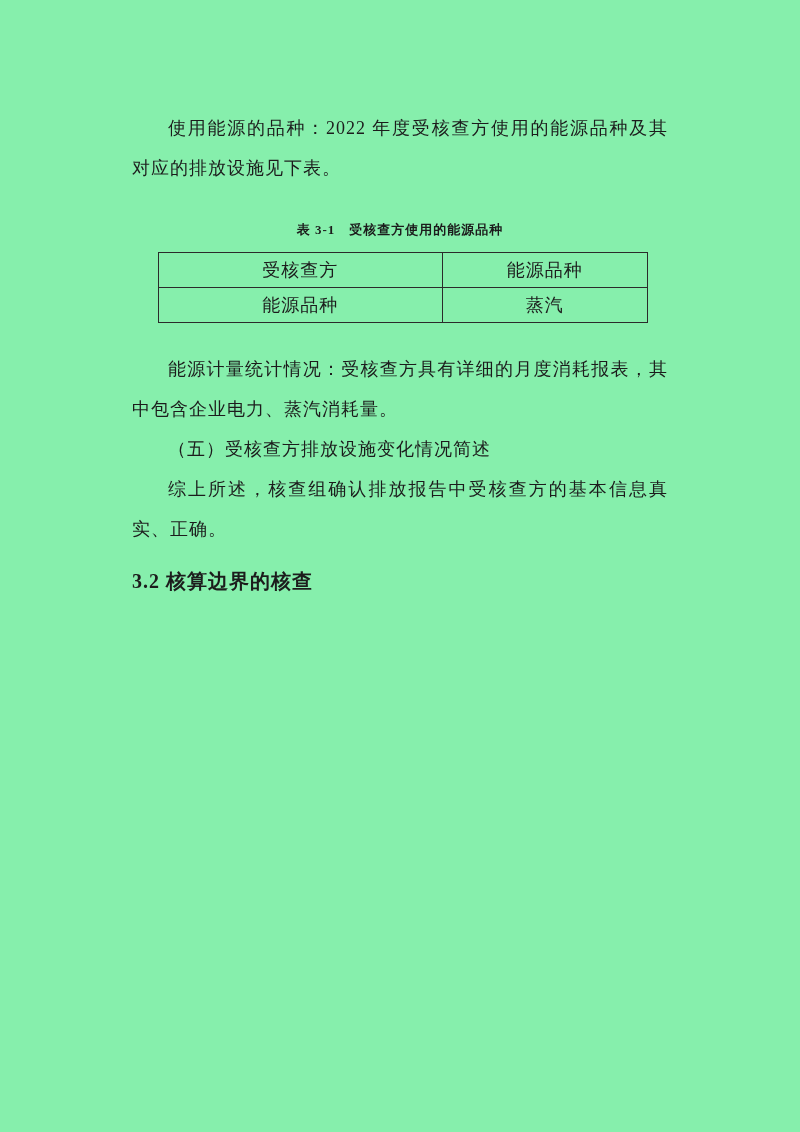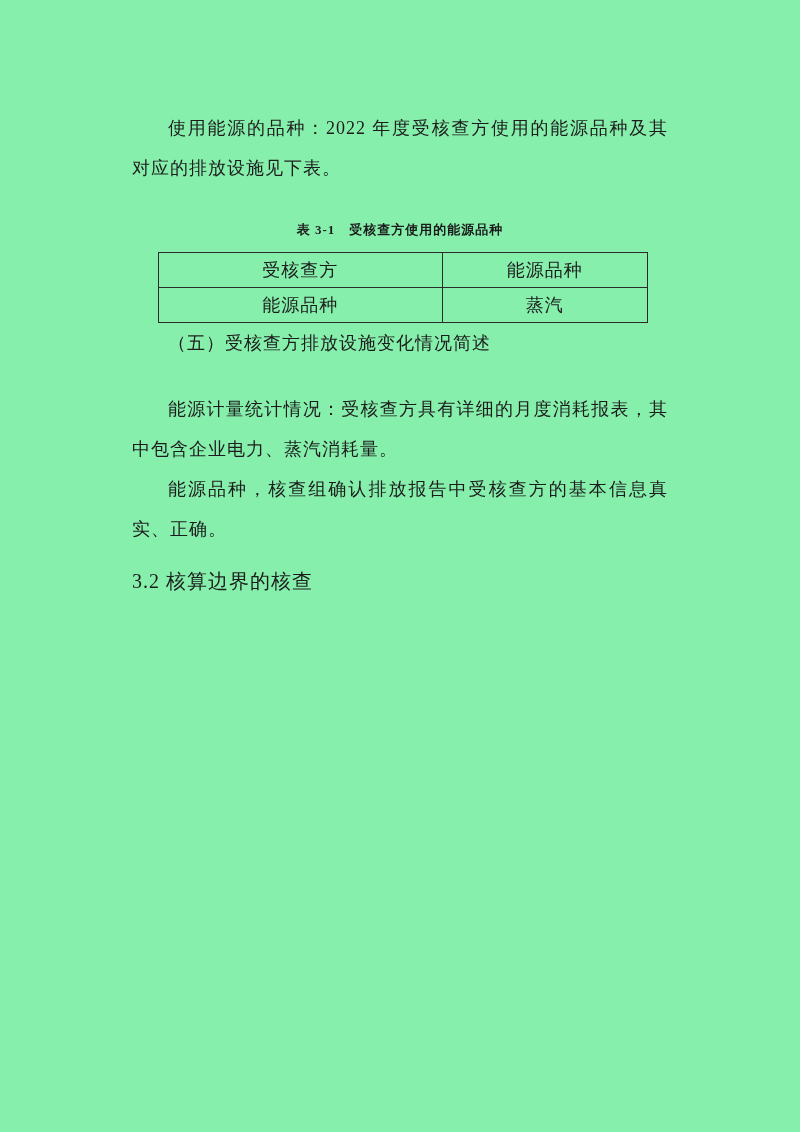--- a/index.html
+++ b/index.html
@@ -54,21 +54,21 @@
     font-size: 18px;
     font-weight: normal;
     letter-spacing: 1px;
   }
   .after-table {
     margin-top: 26px;
   }
   .section-heading {
     margin: 0;
     font-size: 20px;
-    font-weight: normal;
+    font-weight: bold;
     line-height: 40px;
     letter-spacing: 1px;
     text-align: left;
   }
   .section-heading.level-2 {
     margin-top: 12px;
   }
 </style>
 </head>
 <body>
@@ -91,24 +91,24 @@
       </tr>
     </thead>
     <tbody>
       <tr>
         <td>能源品种</td>
         <td>蒸汽</td>
       </tr>
     </tbody>
   </table>
 
+  <p class="para after-table">能源计量统计情况：受核查方具有详细的月度消耗报表，其中包含企业电力、蒸汽消耗量。</p>
+
   <p class="para">（五）受核查方排放设施变化情况简述</p>
 
-  <p class="para after-table">能源计量统计情况：受核查方具有详细的月度消耗报表，其中包含企业电力、蒸汽消耗量。</p>
 
-
-  <p class="para">能源品种，核查组确认排放报告中受核查方的基本信息真实、正确。</p>
+  <p class="para">综上所述，核查组确认排放报告中受核查方的基本信息真实、正确。</p>
 
   <h2 class="section-heading level-2">3.2 核算边界的核查</h2>
 
 
 
 </div>
 
 </body></html>

